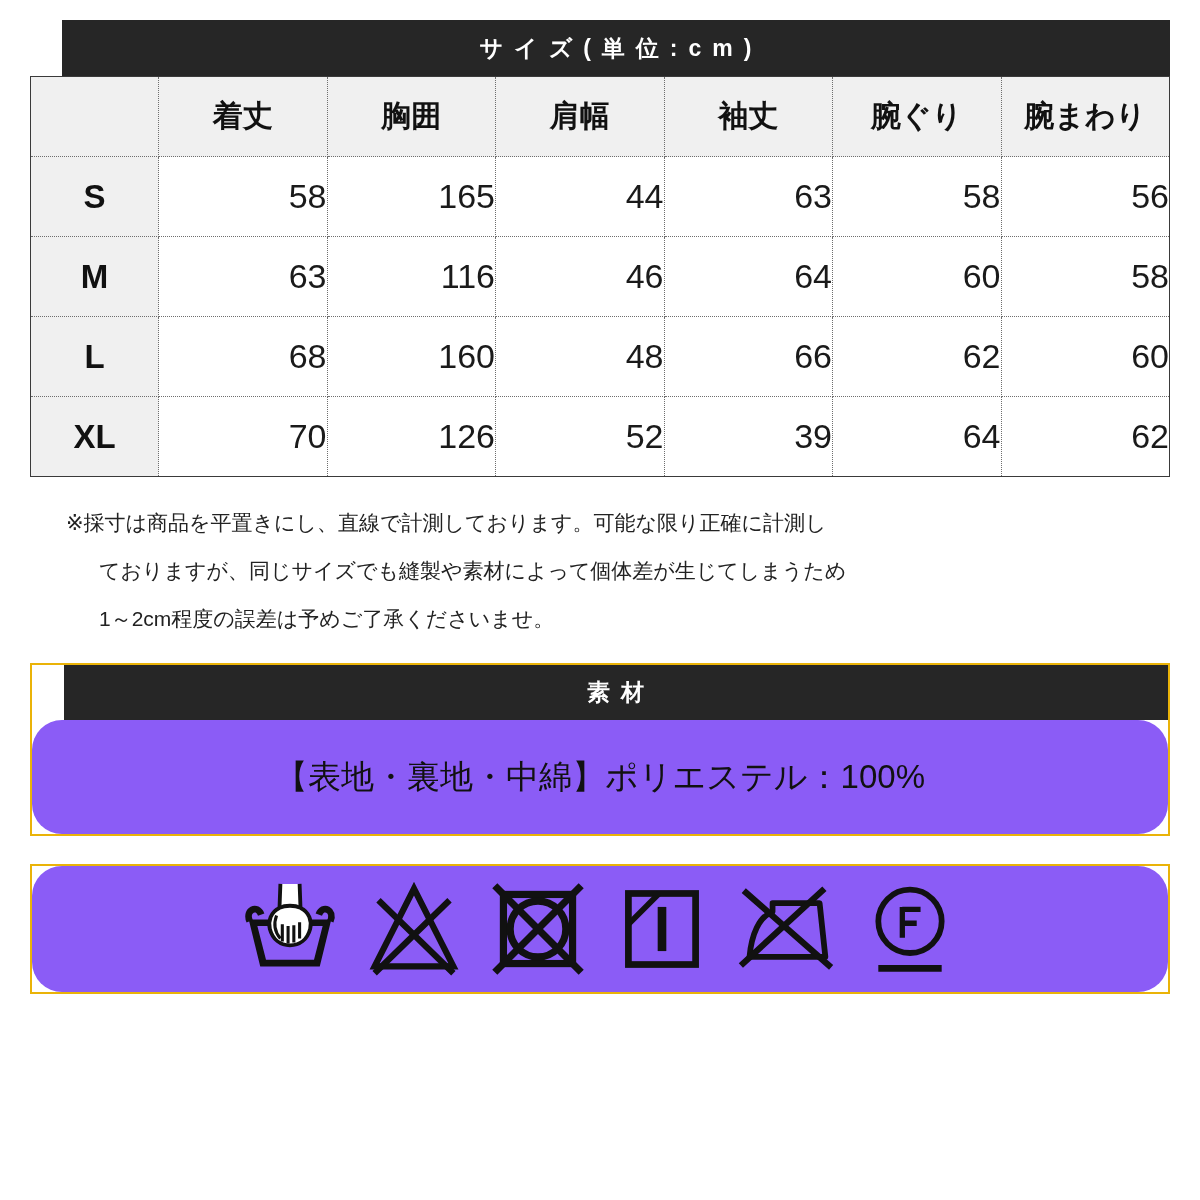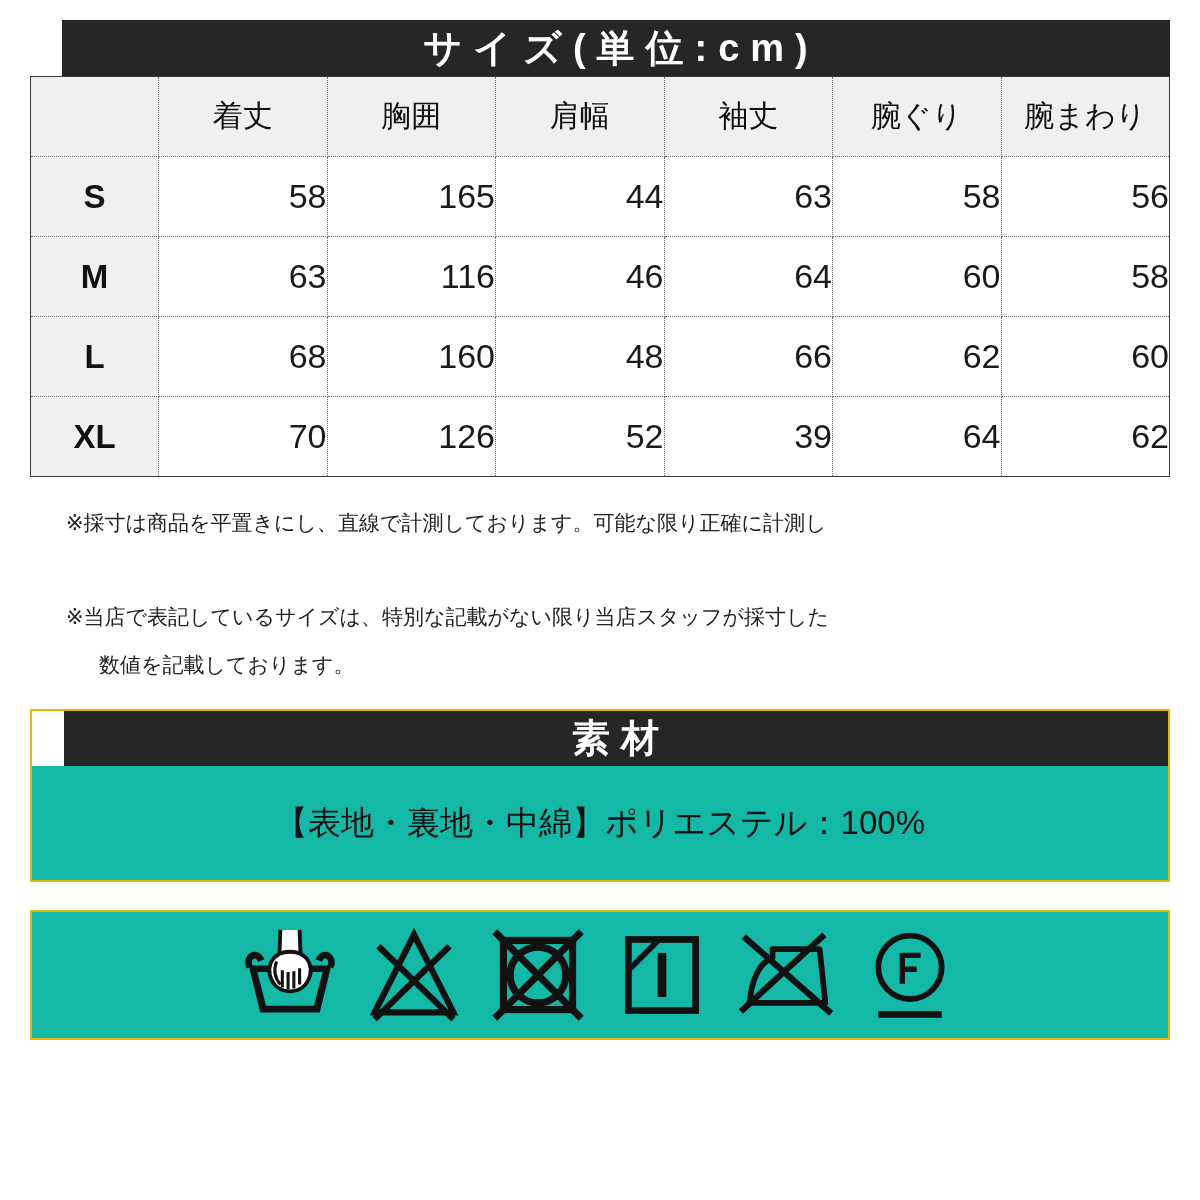--- a/index.html
+++ b/index.html
@@ -7,49 +7,49 @@
     width:1200px;height:1200px;background:#ffffff;color:#111;
     font-family:"Liberation Sans","DejaVu Sans",sans-serif;
     overflow:hidden;
   }
   .page{padding:20px 30px 0 30px;}
 
   
   .bar{
     background:#262626;color:#fff;height:56px;
     display:flex;align-items:center;justify-content:center;
-    font-weight:bold;font-size:38px;letter-spacing:11px;margin-left:32px;
+    font-weight:bold;font-size:23px;letter-spacing:11px;margin-left:32px;
   }
   .bar span{transform:translateX(5px);} 
 
   
   table.size{
     width:100%;border-collapse:collapse;table-layout:fixed;
     border:1px solid #3a3a3a;
   }
   table.size col.c0{width:128px;}
   table.size th,table.size td{
     border:1px dotted #6e6e6e;text-align:center;vertical-align:middle;
     height:79px;padding:0;
   }
-  table.size thead th{background:#f0f0f0;font-weight:normal;font-size:30px;color:#111;}
+  table.size thead th{background:#f0f0f0;font-weight:bold;font-size:30px;color:#111;}
   table.size td.lbl{background:#f0f0f0;font-weight:bold;font-size:33px;}
   table.size td.val{background:#fff;font-size:34px;font-weight:400;color:#1a1a1a;text-align:right;}
 
   
   .notes{margin-top:22px;padding-left:36px;}
   .note{font-size:21px;line-height:48px;color:#222;}
   .note + .note{margin-top:46px;}
   .note .cont{padding-left:33px;}
 
   
   .boxed{border:2px solid #eab308;margin-top:20px;}
   .boxed .bar{height:55px;}
   .box-body{
-    background:#14b8a6;display:flex;align-items:center;justify-content:center;
+    background:#8b5cf6;display:flex;align-items:center;justify-content:center;border-radius:30px;
   }
   .material-body{height:114px;font-size:33px;color:#111;}
   .laundry-body{height:126px;gap:28px;}
   .laundry-body svg{display:block;}
   .boxed.laundry{margin-top:28px;}
 </style>
 </head>
 <body>
 
 <div class="page">
@@ -116,24 +116,22 @@
           <td class="val">64</td>
           <td class="val">62</td>
         </tr>
       </tbody>
     </table>
   </section>
 
   <div class="notes">
     <div class="note">
       <div>※採寸は商品を平置きにし、直線で計測しております。可能な限り正確に計測し</div>
-    </div>
-    <div class="note">
-      <div>※当店で表記しているサイズは、特別な記載がない限り当店スタッフが採寸した</div>
-      <div class="cont">数値を記載しております。</div>
+      <div class="cont">ておりますが、同じサイズでも縫製や素材によって個体差が生じてしまうため</div>
+      <div class="cont">1～2cm程度の誤差は予めご了承くださいませ。</div>
     </div>
   </div>
 
   <section class="boxed">
     <div class="bar">
       <span>素材</span>
     </div>
     <div class="box-body material-body">【表地・裏地・中綿】ポリエステル：100%</div>
   </section>
 

